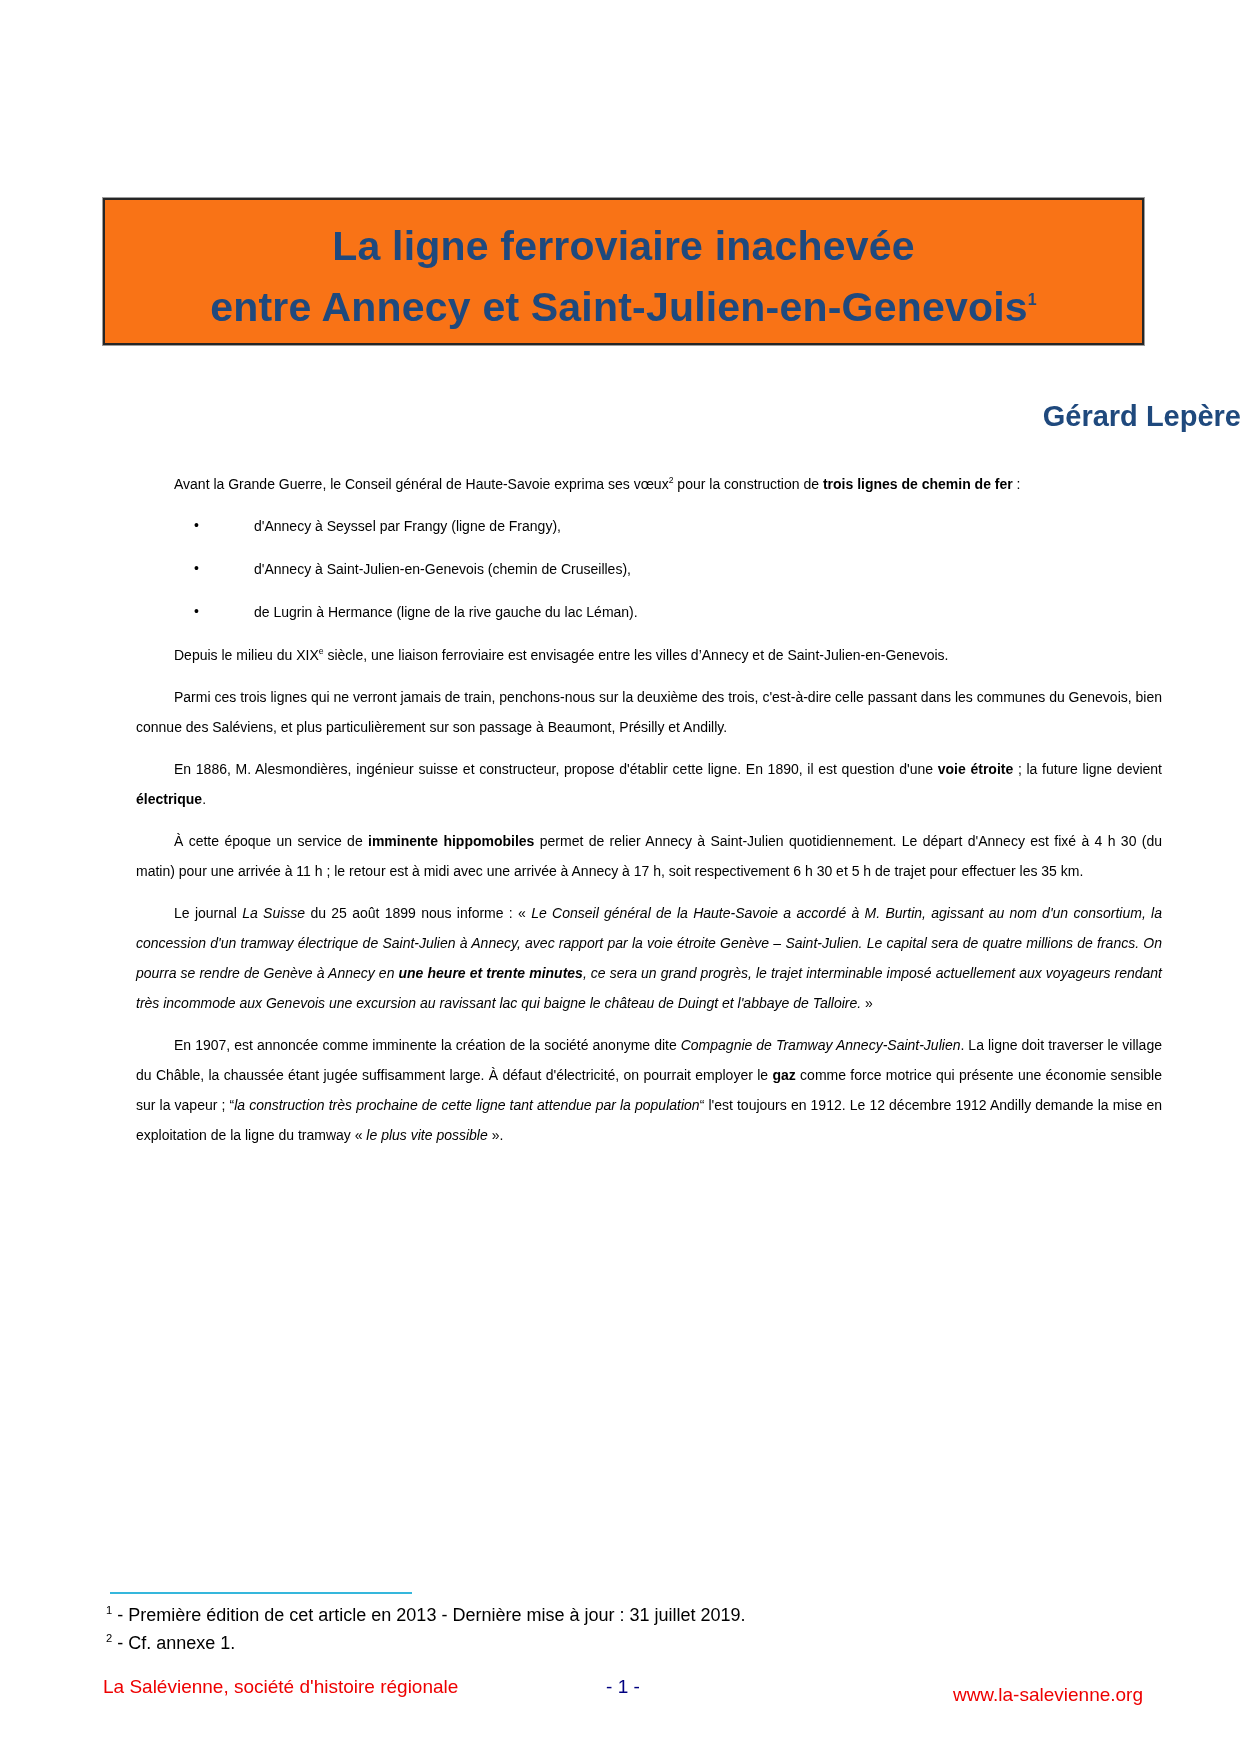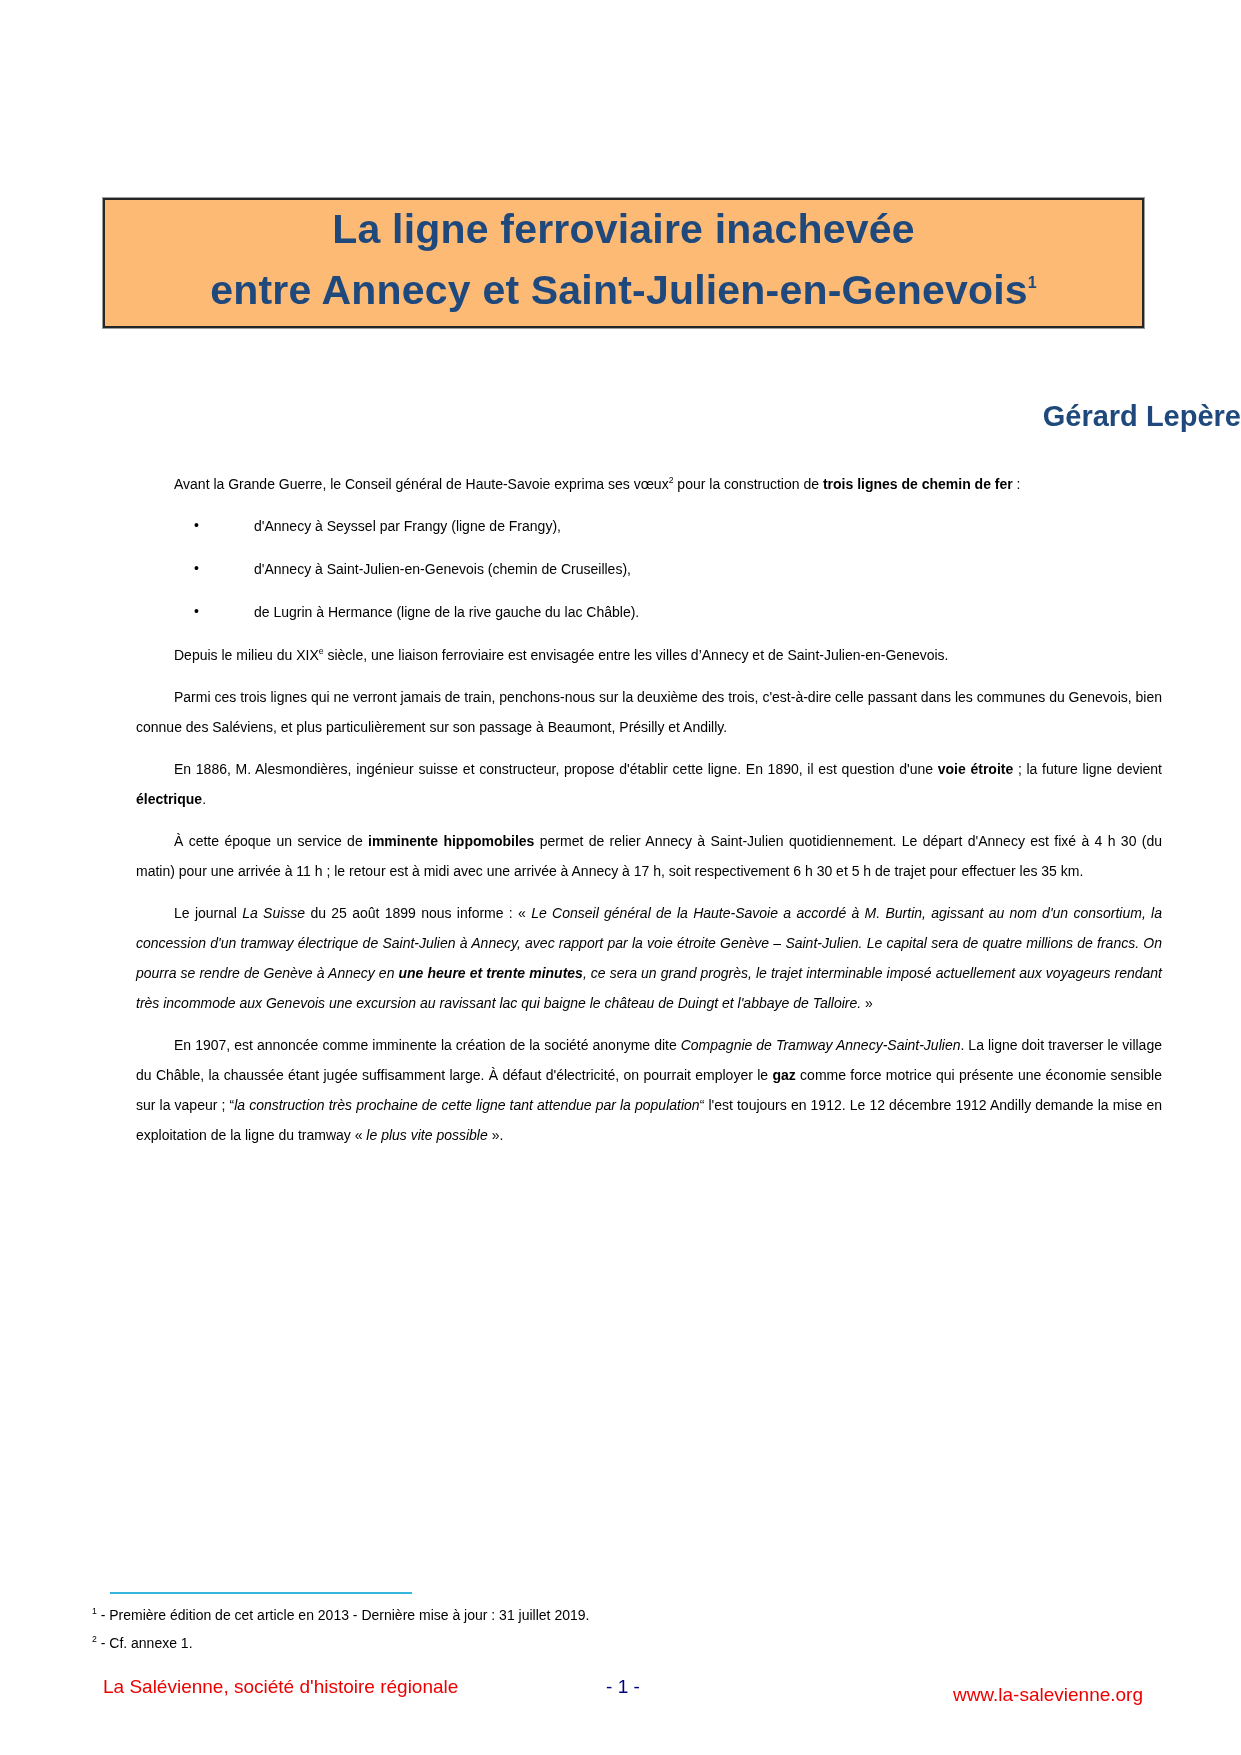--- a/index.html
+++ b/index.html
@@ -3,41 +3,41 @@
 <meta charset="utf-8">
 <style>
   html,body{margin:0;padding:0;background:#ffffff;}
   .page{
     position:relative;width:1241px;height:1755px;background:#ffffff;
     font-family:"Liberation Sans", sans-serif;color:#000;overflow:hidden;
   }
   
   .banner{
     position:absolute;left:103px;top:198px;width:1041px;box-sizing:border-box;
-    background:#fdba74;border:2px solid #262626;outline:1px solid #9c9c9c;
-    text-align:center;padding:2px 0 9px;
+    background:#f97316;border:2px solid #262626;outline:1px solid #9c9c9c;
+    text-align:center;padding:19px 0 9px;
   }
   .banner .title-line{font-weight:700;font-size:41px;line-height:54px;color:#1f497d;letter-spacing:0.2px;}
   .title-sup{font-size:16px;font-weight:700;color:#1f497d;vertical-align:16px;}
   
   .author{position:absolute;left:0;top:400px;width:100%;text-align:right;
     font-weight:700;font-size:29px;color:#1f497d;}
   
   .body-text{position:absolute;left:117px;top:469px;width:1026px;
     font-size:14px;line-height:30px;text-align:justify;margin-left:19px;}
   .body-text p{margin:0 0 12px;text-indent:38px;}
   ul.bullets{list-style:none;margin:3px 0 12px;padding:0;}
   ul.bullets li{position:relative;padding-left:118px;margin:0 0 13px;text-align:left;}
   .bullet-glyph{position:absolute;left:58px;top:-1px;}
   .b{font-weight:700;}
   .i{font-style:italic;}
   .body-text sup, .footnotes sup{font-size:0.62em;line-height:0;vertical-align:super;}
   
   .footnote-sep{position:absolute;left:110px;top:1592px;width:302px;height:2px;background:#35b7dc;}
-  .footnotes{position:absolute;left:92px;top:1601px;width:1026px;font-size:14px;line-height:28px;text-align:left;}
+  .footnotes{position:absolute;left:106px;top:1601px;width:1026px;font-size:18px;line-height:28px;text-align:left;}
   .footnote-row{white-space:pre-wrap;}
   
   .page-footer{position:absolute;left:103px;top:1676px;width:1040px;height:26px;
     font-size:19px;font-weight:400;}
   .footer-left{position:absolute;left:0;top:0;color:#ee0000;}
   .footer-center{position:absolute;left:50%;top:0;transform:translateX(-50%);color:#000080;}
   .footer-right{position:absolute;right:0;top:8px;color:#ee0000;text-decoration:none;}
 </style>
 </head>
 <body>
@@ -50,21 +50,21 @@
   </div>
 
   <div class="author">Gérard Lepère</div>
 
   <div class="body-text">
     <p><span>Avant la Grande Guerre, le Conseil général de Haute-Savoie exprima ses vœux</span><sup>2</sup><span> pour la construction de </span><span class="b">trois lignes de chemin de fer</span><span> :</span></p>
 
     <ul class="bullets">
       <li><span class="bullet-glyph">•</span><span>d'Annecy à Seyssel par Frangy (ligne de Frangy),</span></li>
       <li><span class="bullet-glyph">•</span><span>d'Annecy à Saint-Julien-en-Genevois (chemin de Cruseilles),</span></li>
-      <li><span class="bullet-glyph">•</span><span>de Lugrin à Hermance (ligne de la rive gauche du lac Châble).</span></li>
+      <li><span class="bullet-glyph">•</span><span>de Lugrin à Hermance (ligne de la rive gauche du lac Léman).</span></li>
     </ul>
 
     <p><span>Depuis le milieu du XIX</span><sup>e</sup><span> siècle, une liaison ferroviaire est envisagée entre les villes d’Annecy et de Saint-Julien-en-Genevois.</span></p>
     <p><span>Parmi ces trois lignes qui ne verront jamais de train, penchons-nous sur la deuxième des trois, c'est-à-dire celle passant dans les communes du Genevois, bien connue des Saléviens, et plus particulièrement sur son passage à Beaumont, Présilly et Andilly.</span></p>
     <p><span>En 1886, M. Alesmondières, ingénieur suisse et constructeur, propose d'établir cette ligne. En 1890, il est question d'une </span><span class="b">voie étroite</span><span> ; la future ligne devient </span><span class="b">électrique</span><span>.</span></p>
     <p><span>À cette époque un service de </span><span class="b">imminente hippomobiles</span><span> permet de relier Annecy à Saint-Julien quotidiennement. Le départ d'Annecy est fixé à 4 h 30 (du matin) pour une arrivée à 11 h ; le retour est à midi avec une arrivée à Annecy à 17 h, soit respectivement 6 h 30 et 5 h de trajet pour effectuer les 35 km.</span></p>
     <p><span>Le journal </span><span class="i">La Suisse</span><span> du 25 août 1899 nous informe : « </span><span class="i">Le Conseil général de la Haute-Savoie a accordé à M. Burtin, agissant au nom d'un consortium, la concession d'un tramway électrique de Saint-Julien à Annecy, avec rapport par la voie étroite Genève – Saint-Julien. Le capital sera de quatre millions de francs. On pourra se rendre de Genève à Annecy en </span><span class="b i">une heure et trente minutes</span><span class="i">, ce sera un grand progrès, le trajet interminable imposé actuellement aux voyageurs rendant très incommode aux Genevois une excursion au ravissant lac qui baigne le château de Duingt et l'abbaye de Talloire.</span><span> »</span></p>
     <p><span>En 1907, est annoncée comme imminente la création de la société anonyme dite </span><span class="i">Compagnie de Tramway Annecy-Saint-Julien</span><span>. La ligne doit traverser le village du Châble, la chaussée étant jugée suffisamment large. À défaut d'électricité, on pourrait employer le </span><span class="b">gaz</span><span> comme force motrice qui présente une économie sensible sur la vapeur ; “</span><span class="i">la construction très prochaine de cette ligne tant attendue par la population</span><span>“ l'est toujours en 1912. Le 12 décembre 1912 Andilly demande la mise en exploitation de la ligne du tramway « </span><span class="i">le plus vite possible</span><span> ».</span></p>
   </div>
 

